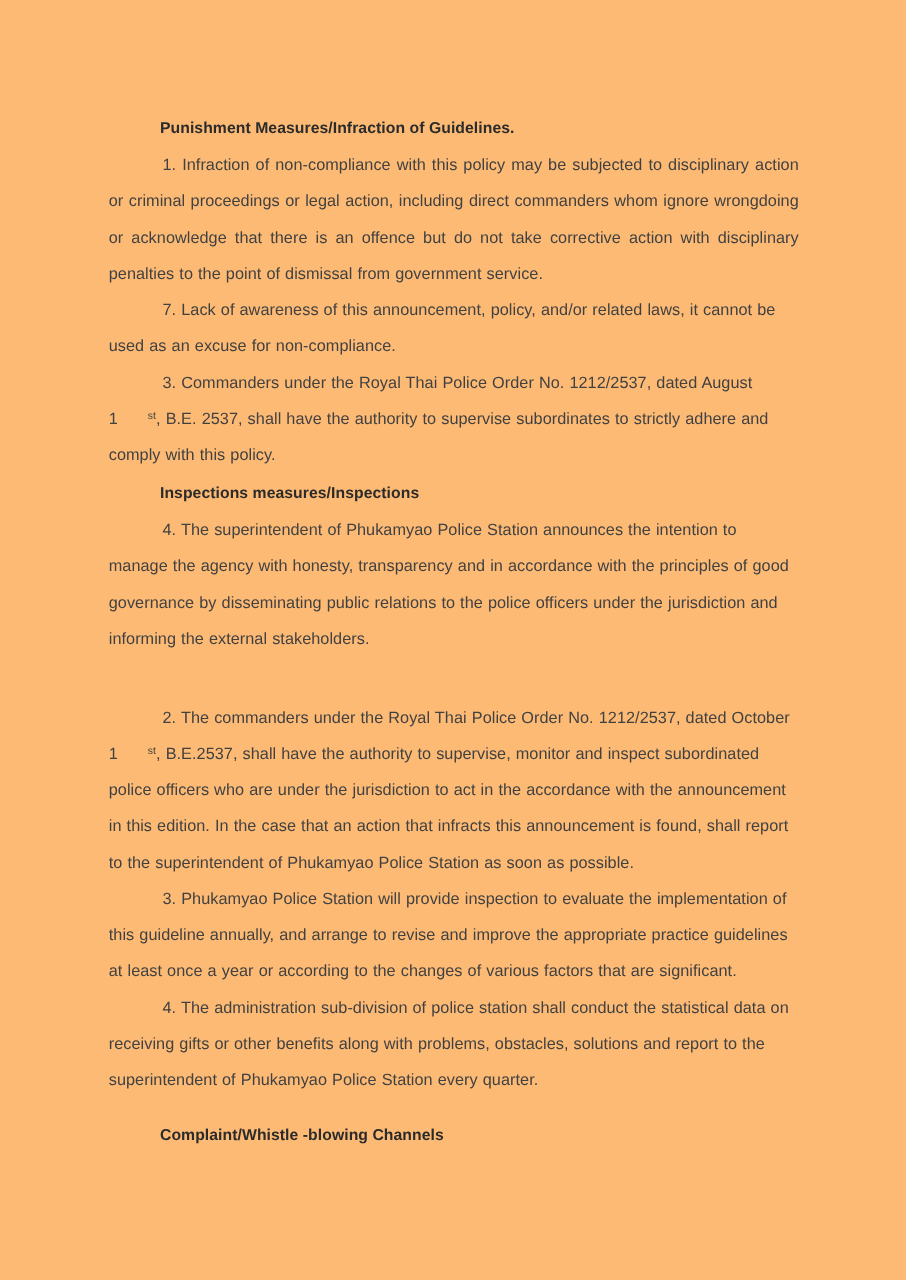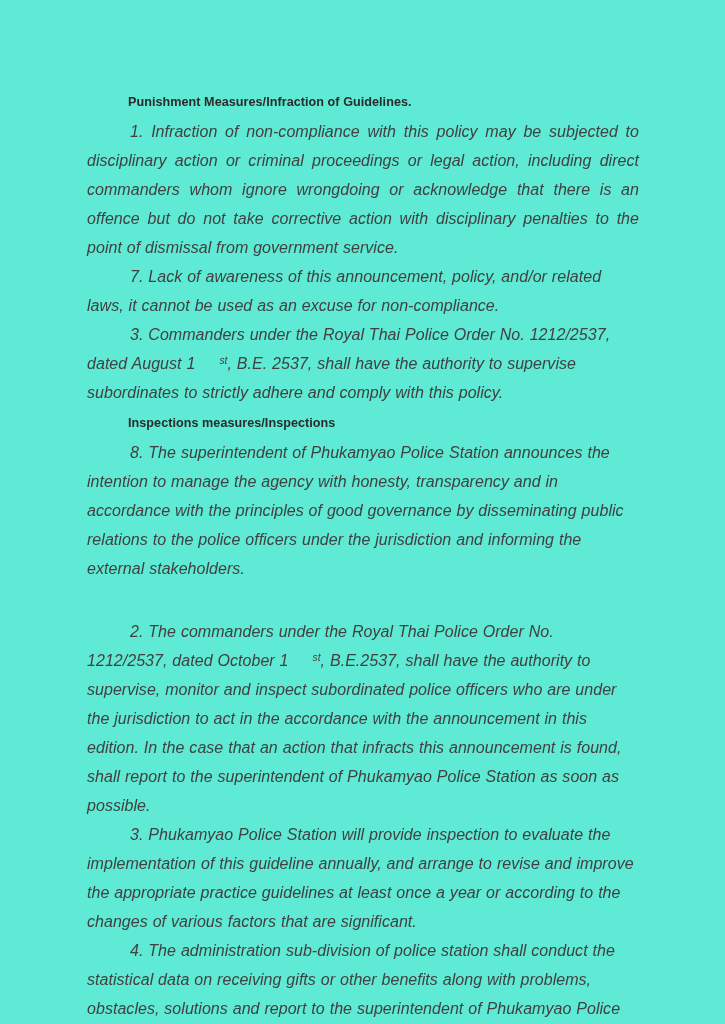--- a/index.html
+++ b/index.html
@@ -5,21 +5,21 @@
 <style>
   html, body {
     margin: 0;
     padding: 0;
     background: #ffffff;
   }
   .page {
     position: relative;
     width: 725px;
     height: 1024px;
-    background: #5eead4;
+    background: #fdba74;
     margin: 0 auto;
     overflow: hidden;
     font-family: "Liberation Sans", sans-serif;
     color: #3b3b3b;
     -webkit-font-smoothing: antialiased;
   }
   .content {
     position: absolute;
     left: 87px;
     top: 88px;
@@ -28,29 +28,28 @@
   .heading {
     font-size: 12.6px;
     font-weight: bold;
     color: #2b2b2b;
     margin: 0;
     padding-left: 41px;
     line-height: 29px;
     letter-spacing: 0.05px;
   }
   .para {
-    font-size: 16px;
+    font-size: 13px;
     font-weight: normal;
     margin: 0;
     line-height: 29px;
     text-indent: 43px;
     color: #414141;
     letter-spacing: 0.04px;
     word-spacing: 0.4px;
-    font-style: italic;
   }
   .para.justified {
     text-align: justify;
     text-justify: inter-word;
   }
   .para.left {
     text-align: left;
   }
   .gap-sm { height: 2px; }
   .gap-md { height: 16px; }
@@ -73,21 +72,21 @@
     <p class="para justified"><span>1. Infraction of non-compliance with this policy may be subjected to disciplinary action or criminal proceedings or legal action, including direct commanders whom ignore wrongdoing or  acknowledge that there is an offence but do not take corrective action with disciplinary penalties to the point  of dismissal from government service.</span></p>
 
     <p class="para left"><span>7. Lack of awareness of this announcement, policy, and/or related laws, it cannot be used as an excuse  for non-compliance.</span></p>
 
     <p class="para left"><span>3. Commanders under the Royal Thai Police Order No. 1212/2537, dated August 1</span><sup>st</sup><span>, B.E. 2537, shall  have the authority to supervise subordinates to strictly adhere and comply with this policy.</span></p>
 
     <div class="gap-sm"></div>
 
     <h2 class="heading">Inspections measures/Inspections</h2>
 
-    <p class="para left"><span>8. The superintendent of Phukamyao Police Station announces the intention to manage the agency with honesty, transparency and in accordance with the principles of good governance by disseminating public relations to the police officers under the jurisdiction and informing the external stakeholders.</span></p>
+    <p class="para left"><span>4. The superintendent of Phukamyao Police Station announces the intention to manage the agency with honesty, transparency and in accordance with the principles of good governance by disseminating public relations to the police officers under the jurisdiction and informing the external stakeholders.</span></p>
 
     <div class="gap-lg"></div>
 
     <p class="para left"><span>2. The commanders under the Royal Thai Police Order No. 1212/2537, dated October 1</span><sup>st</sup><span>, B.E.2537,  shall have the authority to supervise, monitor and inspect subordinated police officers who are under the  jurisdiction to act in the accordance with the announcement in this edition. In the case that an action that infracts this announcement is found, shall report to the superintendent of Phukamyao Police Station as soon as  possible.</span></p>
 
     <p class="para left"><span>3. Phukamyao Police Station will provide inspection to evaluate the implementation of this guideline annually, and arrange to revise and improve the appropriate practice guidelines at least once a year or according to  the changes of various factors that are significant.</span></p>
 
     <p class="para left"><span>4. The administration sub-division of police station shall conduct the statistical data on receiving gifts or other benefits along with problems, obstacles, solutions and report to the superintendent of Phukamyao Police  Station every quarter.</span></p>
 
     <div class="gap-md"></div>

